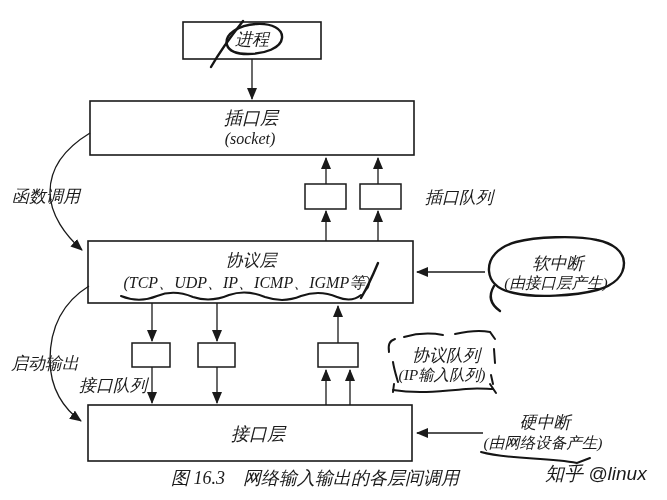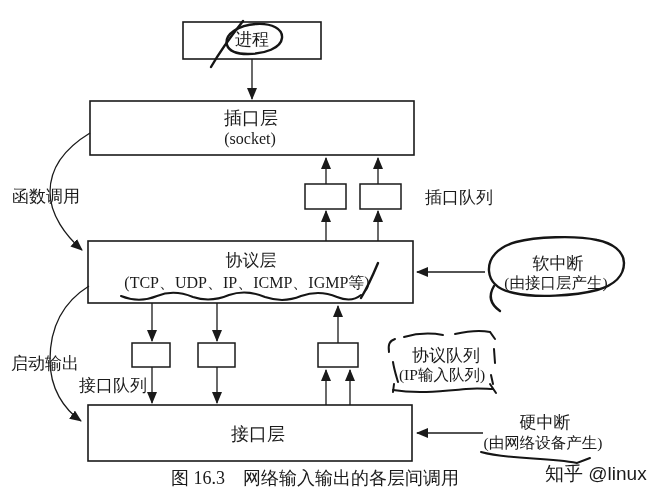--- a/index.html
+++ b/index.html
@@ -2,20 +2,21 @@
 <html><head>
 <meta charset="utf-8">
 <style>
   html,body{margin:0;padding:0;background:#ffffff;}
   .stage{
     position:relative;
     width:665px;height:500px;
     background:#ffffff;
     overflow:hidden;
     font-family:"Liberation Serif","DejaVu Serif",serif;
+    font-style:italic;
   }
   svg{display:block;}
   .box{fill:#ffffff;stroke:#1a1a1a;stroke-width:1.6;}
   .qbox{fill:#ffffff;stroke:#1a1a1a;stroke-width:1.5;}
   .flow{stroke:#1a1a1a;stroke-width:1.3;fill:none;}
   .sketch{stroke:#151515;stroke-width:2.4;fill:none;stroke-linecap:round;stroke-linejoin:round;}
   .sketch-thin{stroke:#151515;stroke-width:2;fill:none;stroke-linecap:round;}
   text{fill:#1a1a1a;font-family:"Liberation Serif","DejaVu Serif",serif;}
   .t-title{font-size:18px;}
   .t-sub{font-size:16px;}

